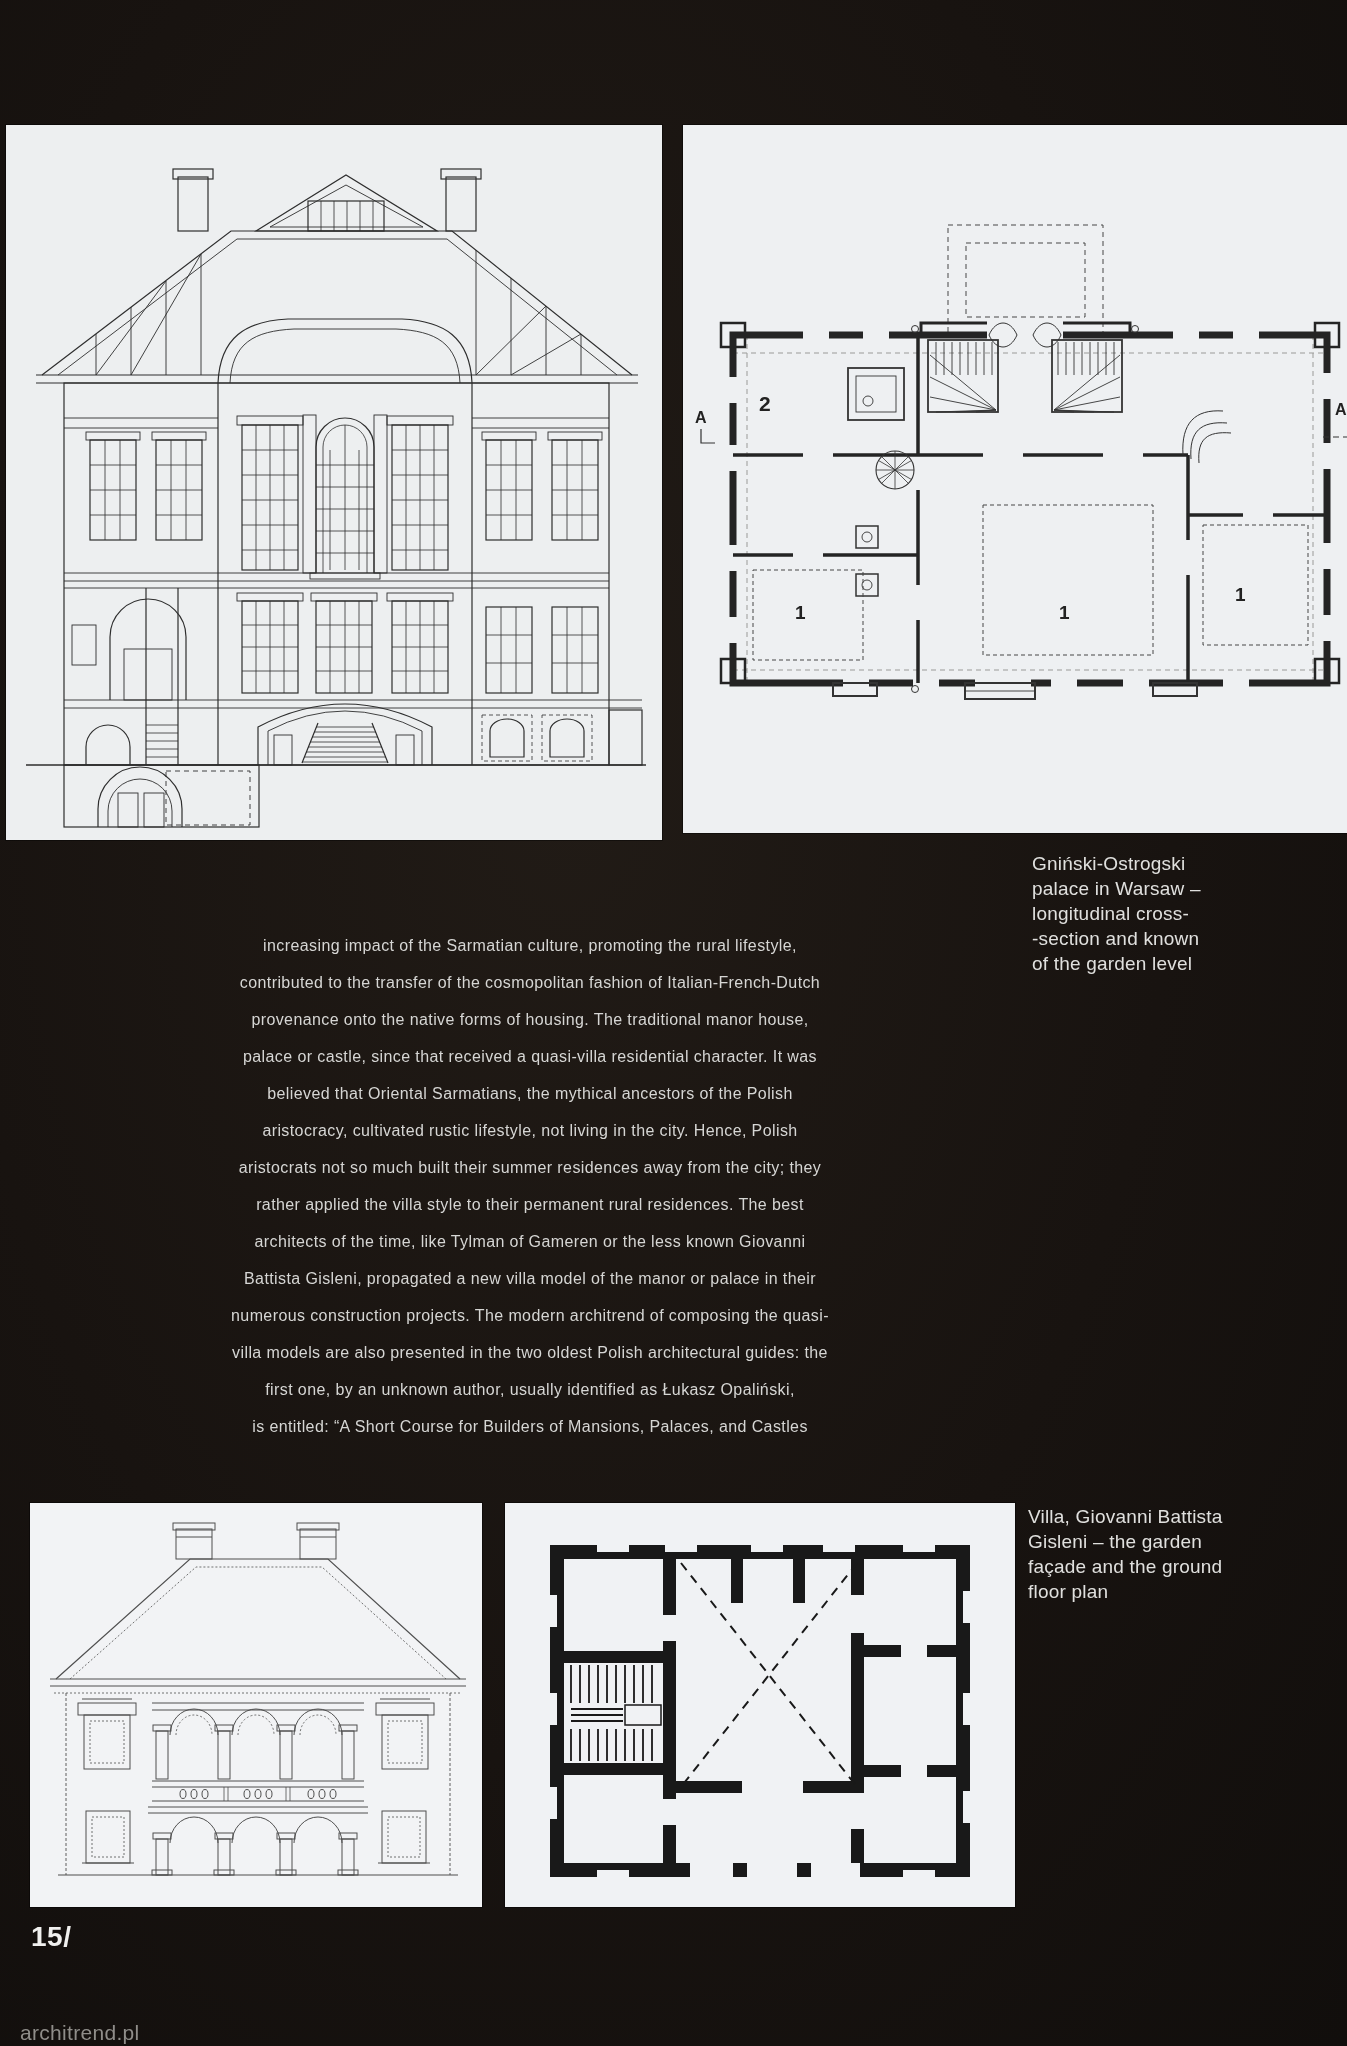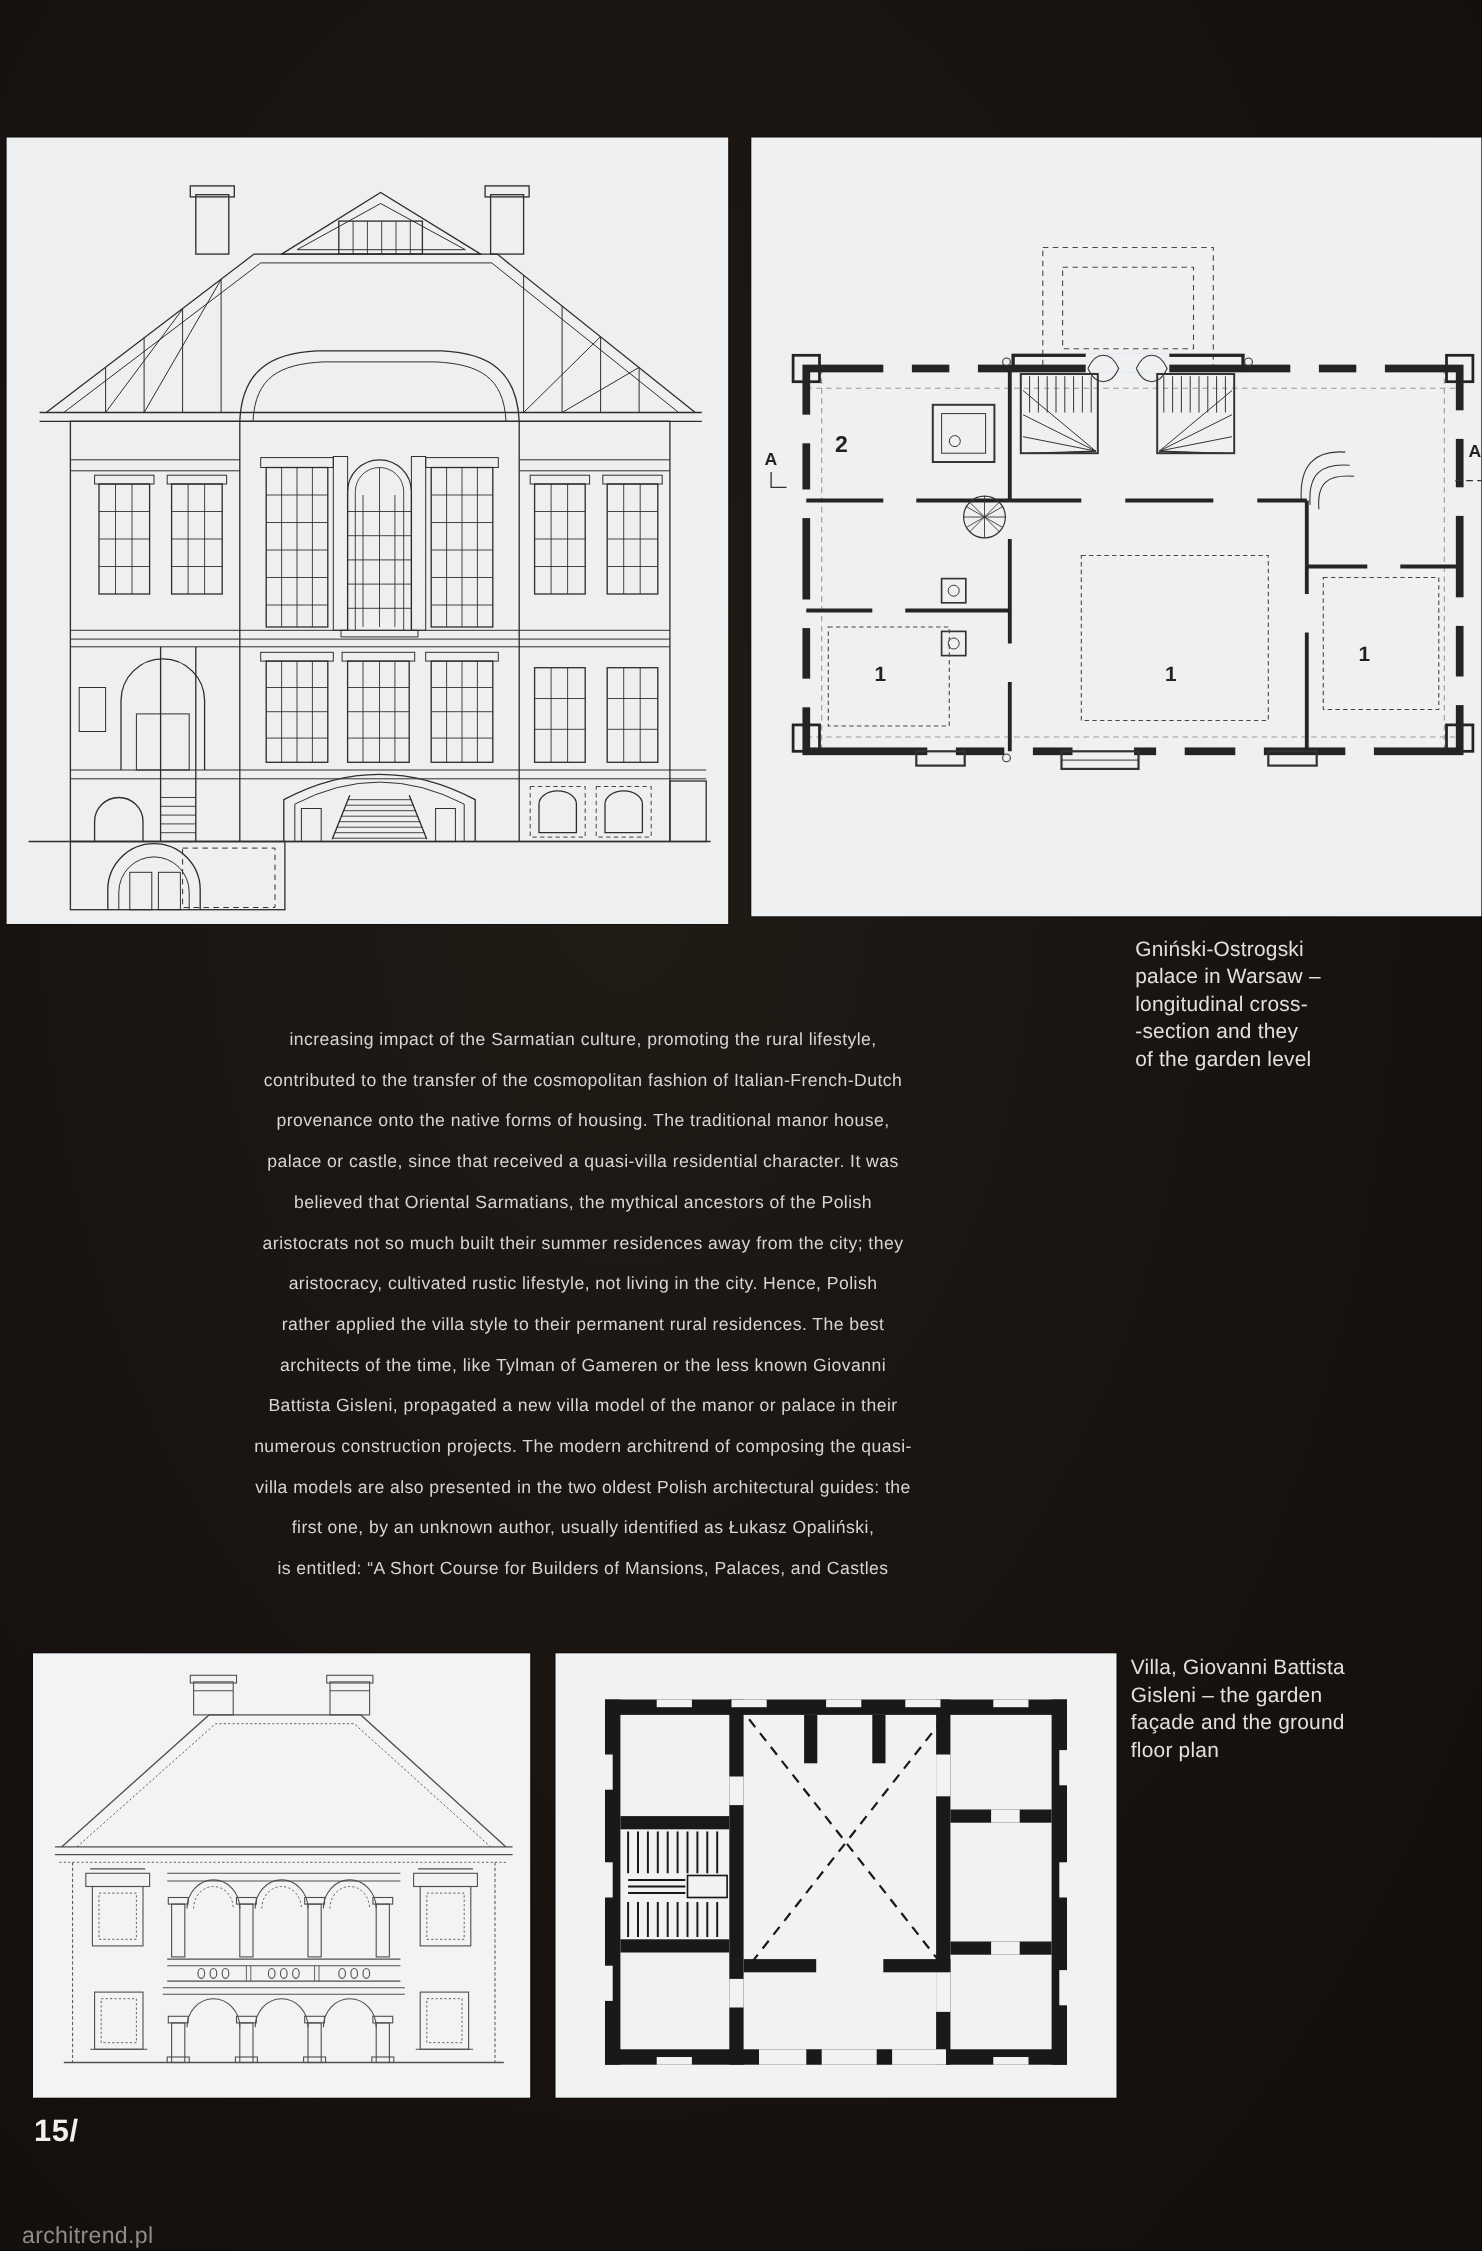--- a/index.html
+++ b/index.html
@@ -245,32 +245,32 @@
         <path d="M18,304 V318 H32"></path>
         <path d="M640,312 H664" stroke-dasharray="6,4"></path>
       </g>
     </svg>
   </section>
 
   <div class="caption" id="caption-gninski">
     <div class="cap-line">Gniński-Ostrogski</div>
     <div class="cap-line">palace in Warsaw –</div>
     <div class="cap-line">longitudinal cross-</div>
-    <div class="cap-line">-section and they</div>
+    <div class="cap-line">-section and known</div>
     <div class="cap-line">of the garden level</div>
   </div>
 
   <div class="bodytext">
     <div class="b-line">increasing impact of the Sarmatian culture, promoting the rural lifestyle,</div>
     <div class="b-line">contributed to the transfer of the cosmopolitan fashion of Italian-French-Dutch</div>
     <div class="b-line">provenance onto the native forms of housing. The traditional manor house,</div>
     <div class="b-line">palace or castle, since that received a quasi-villa residential character. It was</div>
     <div class="b-line">believed that Oriental Sarmatians, the mythical ancestors of the Polish</div>
+    <div class="b-line">aristocracy, cultivated rustic lifestyle, not living in the city. Hence, Polish</div>
     <div class="b-line">aristocrats not so much built their summer residences away from the city; they</div>
-    <div class="b-line">aristocracy, cultivated rustic lifestyle, not living in the city. Hence, Polish</div>
     <div class="b-line">rather applied the villa style to their permanent rural residences. The best</div>
     <div class="b-line">architects of the time, like Tylman of Gameren or the less known Giovanni</div>
     <div class="b-line">Battista Gisleni, propagated a new villa model of the manor or palace in their</div>
     <div class="b-line">numerous construction projects. The modern architrend of composing the quasi-</div>
     <div class="b-line">villa models are also presented in the two oldest Polish architectural guides: the</div>
     <div class="b-line">first one, by an unknown author, usually identified as Łukasz Opaliński,</div>
     <div class="b-line">is entitled: “A Short Course for Builders of Mansions, Palaces, and Castles</div>
   </div>
 
   <section class="panel" id="panel-villa">

